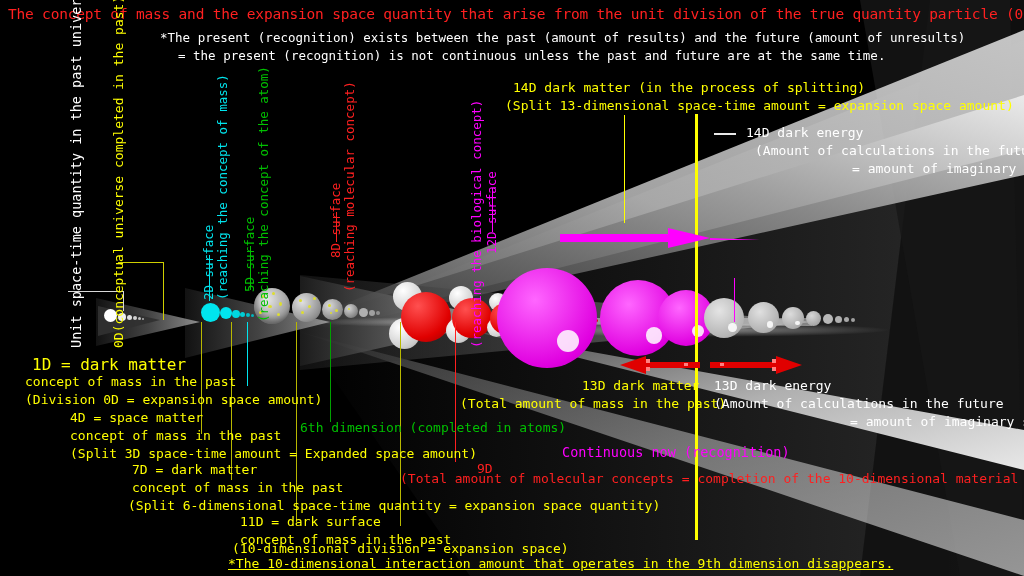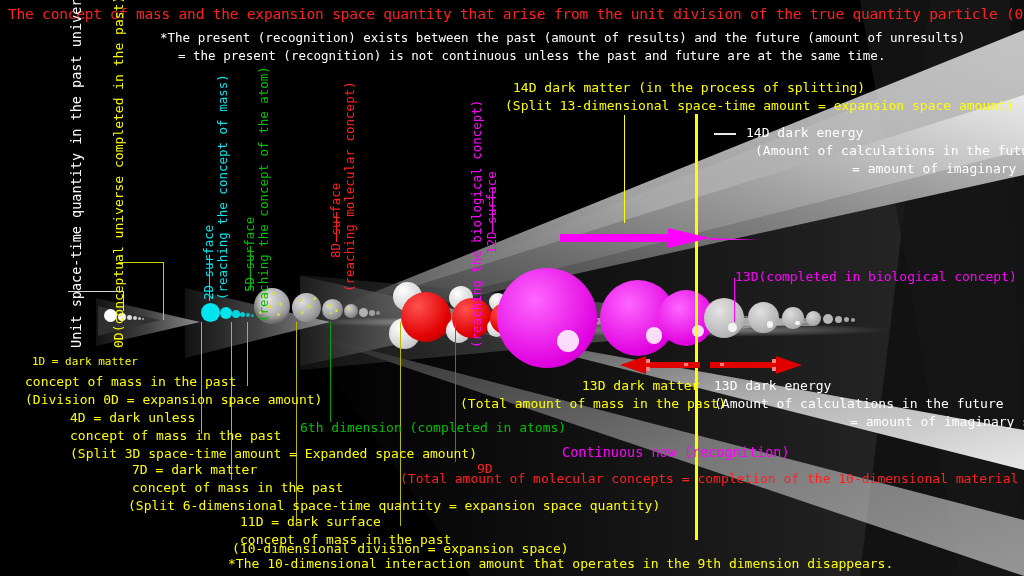--- a/index.html
+++ b/index.html
@@ -269,46 +269,45 @@
   <div class="vtxt mag" style="left:471px;top:348px;font-size:12.5px;">(reaching the biological concept)</div>
   <div class="vtxt mag" style="left:486px;top:254px;font-size:12.5px;">12D surface</div>
 
   <div class="txt yel" style="left:513px;top:80px;font-size:13px;">14D dark matter (in the process of splitting)</div>
   <div class="txt yel" style="left:505px;top:98px;font-size:13px;">(Split 13-dimensional space-time amount = expansion space amount)</div>
 
   <div class="txt whi" style="left:746px;top:125px;font-size:13px;">14D dark energy</div>
   <div class="txt whi" style="left:755px;top:143px;font-size:13px;">(Amount of calculations in the future</div>
   <div class="txt whi" style="left:852px;top:161px;font-size:13px;">= amount of imaginary space)</div>
 
-  <div class="txt mag" style="left:735px;top:269px;font-size:13px;">13D(completed in biological concept)</div>
 
   <div class="txt yel" style="left:582px;top:378px;font-size:13px;">13D dark matter</div>
   <div class="txt yel" style="left:460px;top:396px;font-size:13px;">(Total amount of mass in the past)</div>
 
   <div class="txt whi" style="left:714px;top:378px;font-size:13px;">13D dark energy</div>
   <div class="txt whi" style="left:714px;top:396px;font-size:13px;">(Amount of calculations in the future</div>
   <div class="txt whi" style="left:850px;top:414px;font-size:13px;">= amount of imaginary space)</div>
 
   <div class="txt mag" style="left:562px;top:445px;font-size:13.5px;">Continuous now (recognition)</div>
 
-  <div class="txt yel" style="left:32px;top:356px;font-size:11px;">1D = dark matter</div>
+  <div class="txt yel" style="left:32px;top:356px;font-size:16px;">1D = dark matter</div>
   <div class="txt yel" style="left:25px;top:374px;font-size:13px;">concept of mass in the past</div>
   <div class="txt yel" style="left:25px;top:392px;font-size:13px;">(Division 0D = expansion space amount)</div>
 
-  <div class="txt yel" style="left:70px;top:410px;font-size:13px;">4D = dark unless</div>
+  <div class="txt yel" style="left:70px;top:410px;font-size:13px;">4D = space matter</div>
   <div class="txt yel" style="left:70px;top:428px;font-size:13px;">concept of mass in the past</div>
   <div class="txt yel" style="left:70px;top:446px;font-size:13px;">(Split 3D space-time amount = Expanded space amount)</div>
 
   <div class="txt yel" style="left:132px;top:462px;font-size:13px;">7D = dark matter</div>
   <div class="txt yel" style="left:132px;top:480px;font-size:13px;">concept of mass in the past</div>
   <div class="txt yel" style="left:128px;top:498px;font-size:13px;">(Split 6-dimensional space-time quantity = expansion space quantity)</div>
 
   <div class="txt yel" style="left:240px;top:514px;font-size:13px;">11D = dark surface</div>
   <div class="txt yel" style="left:240px;top:532px;font-size:13px;">concept of mass in the past</div>
   <div class="txt yel" style="left:232px;top:541px;font-size:13px;">(10-dimensional division = expansion space)</div>
 
-  <div class="txt yel" style="left:228px;top:556px;font-size:13px;">*The 10-dimensional interaction amount that operates in the 9th dimension disappears.</div>
+  <div class="txt yel" style="left:228px;top:556px;font-size:13px;text-decoration:underline;">*The 10-dimensional interaction amount that operates in the 9th dimension disappears.</div>
 
   <div class="txt grn" style="left:300px;top:420px;font-size:13px;">6th dimension (completed in atoms)</div>
   <div class="txt red" style="left:477px;top:454px;font-size:13px;margin-top:7px;">9D</div>
   <div class="txt red" style="left:400px;top:471px;font-size:13px;">(Total amount of molecular concepts = completion of the 10-dimensional material universe)</div>
 
 </div>
 
 </body></html>

